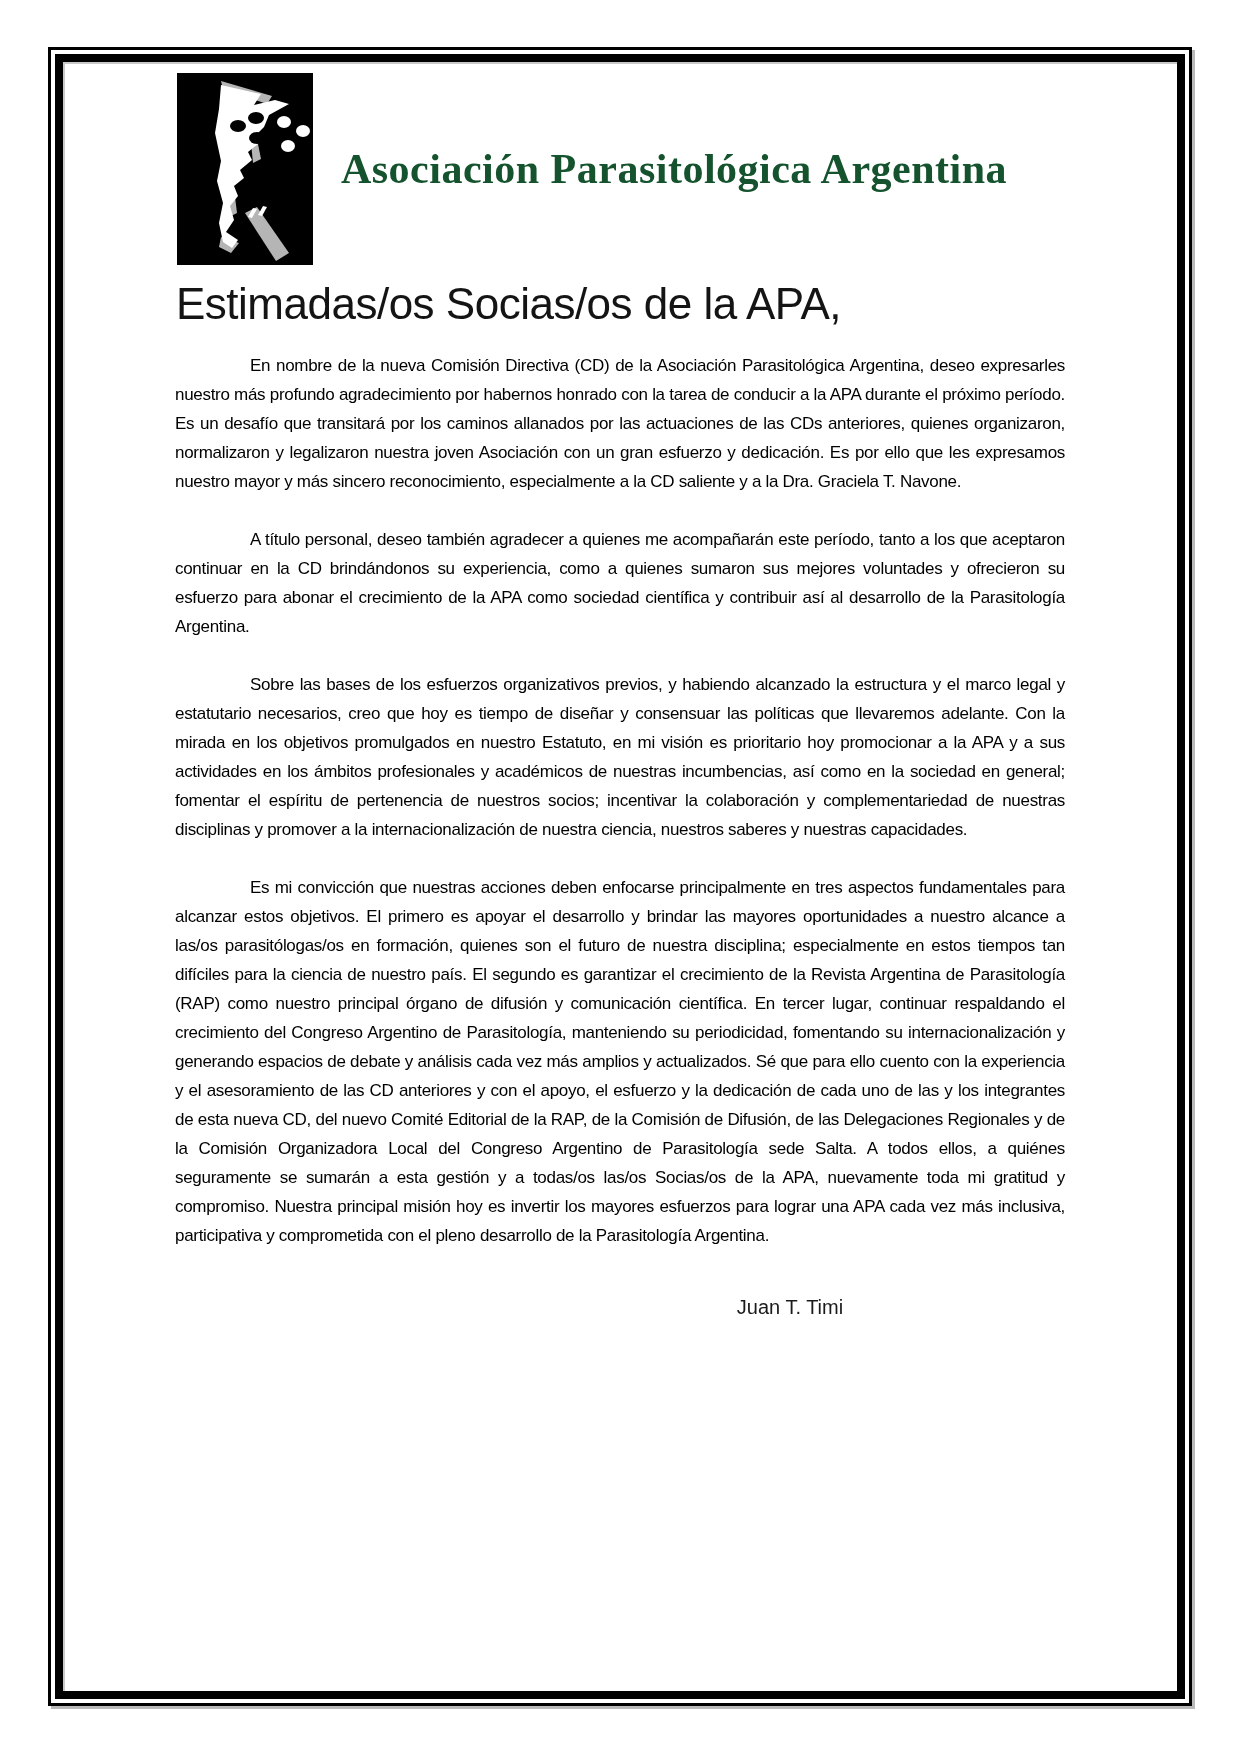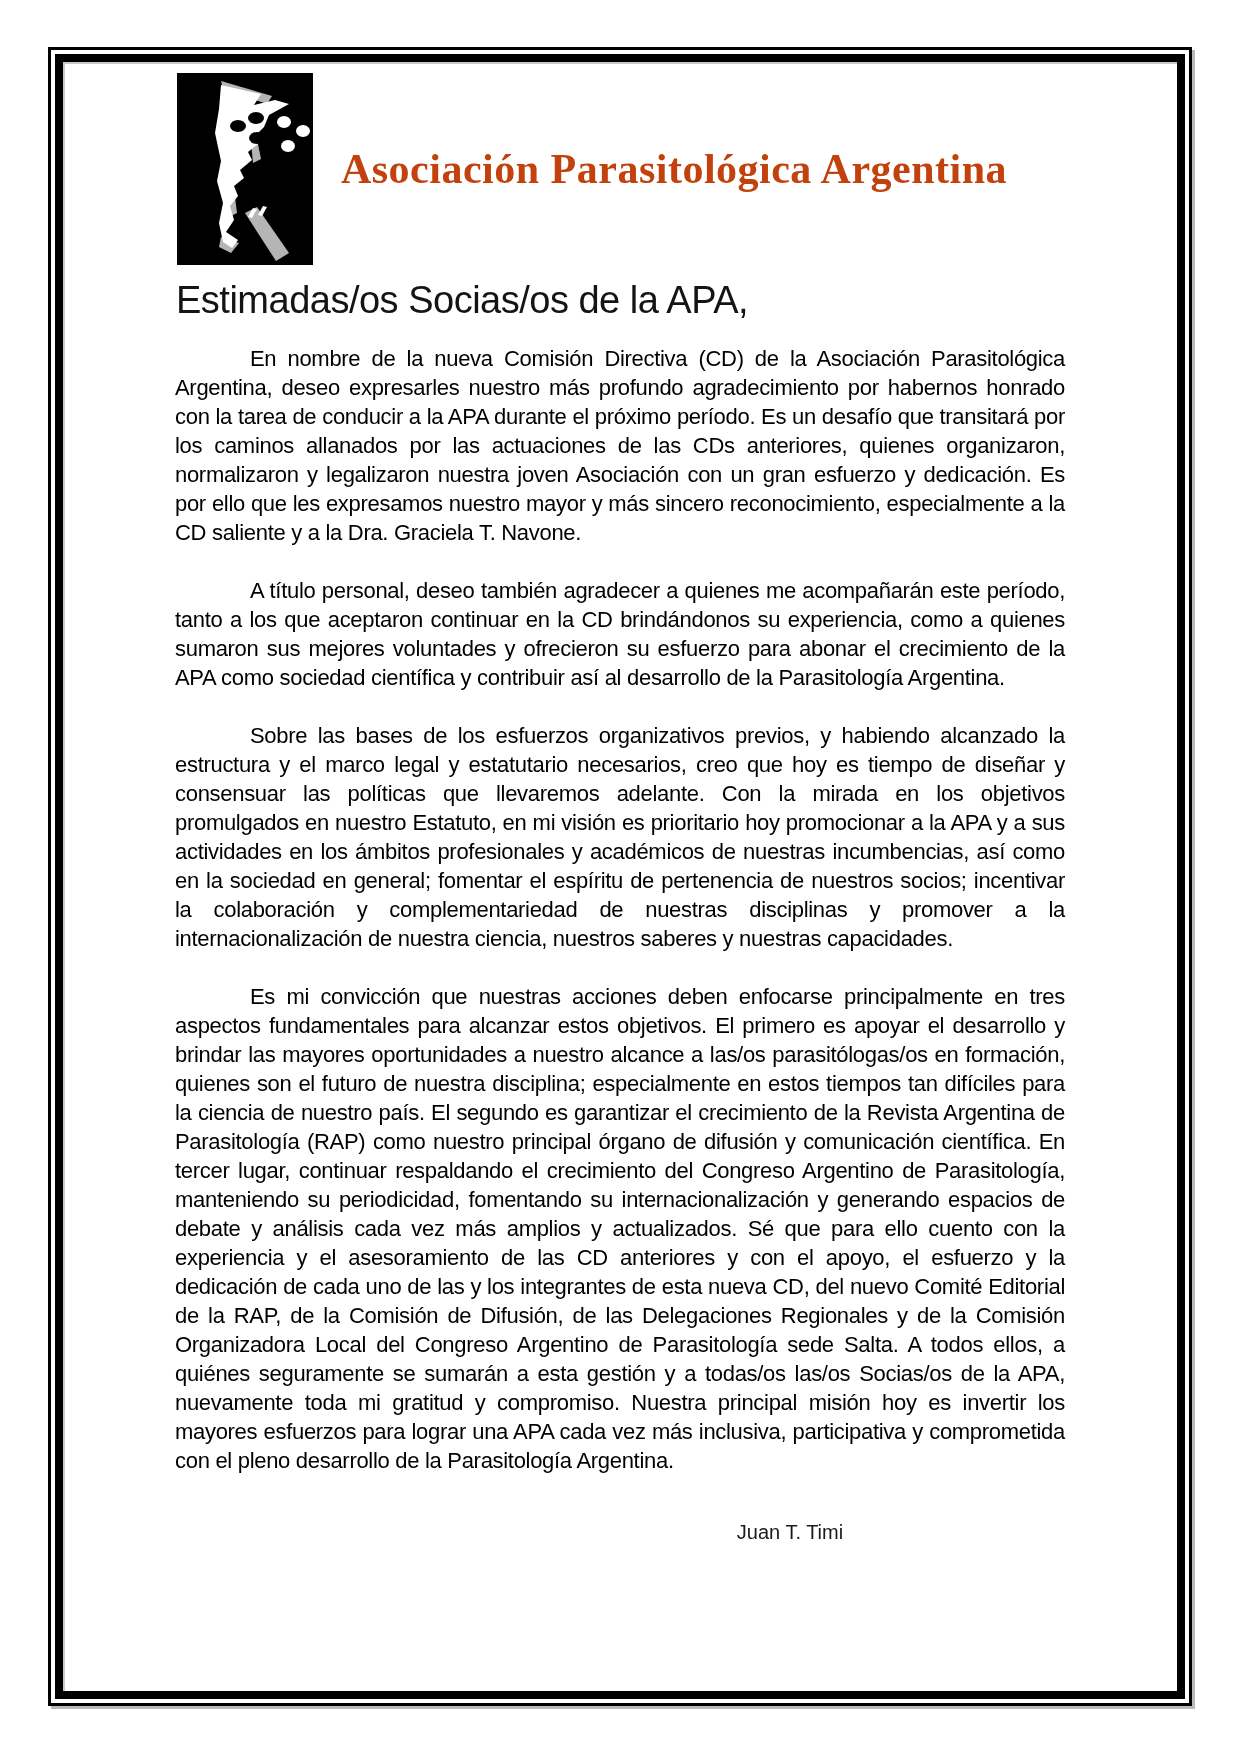--- a/index.html
+++ b/index.html
@@ -56,32 +56,32 @@
   }
   .doc-title {
     flex: 1 1 auto;
     text-align: center;
     font-family: "Liberation Serif", serif;
     font-weight: 700;
     font-size: 42px;
     letter-spacing: 0.5px;
     margin: 0;
     padding-right: 30px;
-    color: #c2410c;
+    color: #14532d;
   }
   .salutation {
     margin: 14px 0 22px 1px;
-    font-size: 38px;
+    font-size: 44px;
     font-weight: 400;
     letter-spacing: -0.5px;
     color: #141414;
   }
   .body-par {
     margin: 0 0 29px 0;
-    font-size: 22px;
+    font-size: 17px;
     line-height: 29px;
     letter-spacing: -0.3px;
     text-align: justify;
     text-indent: 75px;
     color: #000000;
   }
   .signature-block {
     width: 520px;
     margin: 42px 0 0 355px;
     text-align: center;

